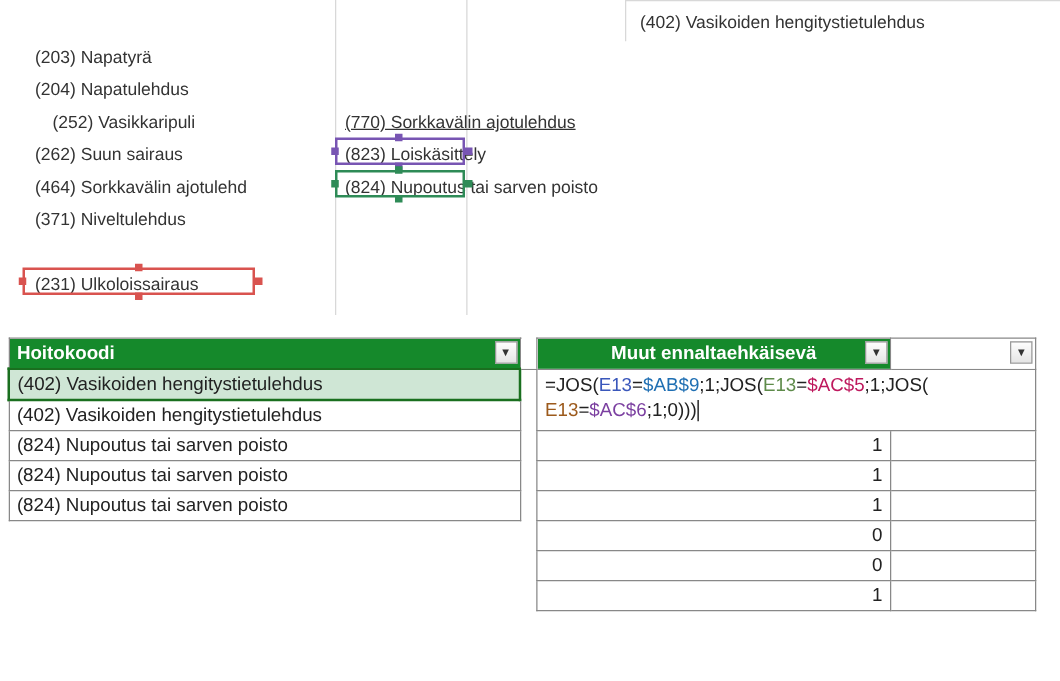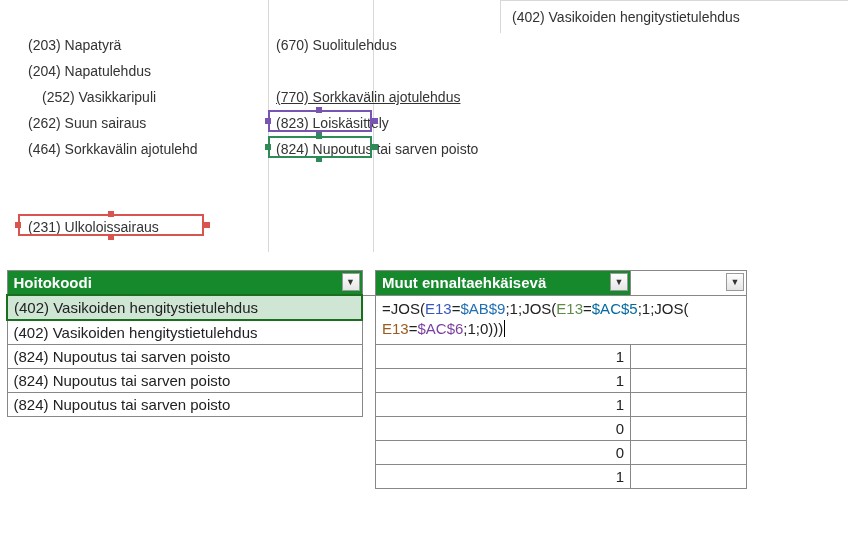--- a/index.html
+++ b/index.html
@@ -58,21 +58,21 @@
     width: 18px; height: 18px;
     background: linear-gradient(#fdfdfd,#e5e5e5);
     border: 1px solid #999;
     display: flex; align-items: center; justify-content: center;
     font-size: 9px; color: #333;
   }
   .right-align { text-align: right; }
   .sel-cell { border: 2px solid #1a6f1f !important; background: #cfe6d5; }
   .formula-span { font-family: Arial; font-size: 15px; color:#222; }
   .ref-ab9 { color: #1f6fb3; }
-  .ref-ac5 { color: #0369a1; }
+  .ref-ac5 { color: #be185d; }
   .ref-ac6 { color: #7b3fa0; }
   .ref-e13a { color: #3a57bb; }
   .ref-e13b { color: #5e8b4a; }
   .ref-e13c { color: #9c5a1c; }
   .th-blank { background:#fff !important; border-top:none !important; }
 </style>
 </head>
 <body>
 
 <div class="grid-top">
@@ -81,23 +81,23 @@
   <div class="gridline-v" style="left:373px"></div>
 
   <div class="gridline-top" style="left:500px; width:348px; top:0;"></div>
   <div class="cell" style="left:508px; top:6px;">(402) Vasikoiden hengitystietulehdus</div>
 
   <div class="cell" style="left:24px; top:34px;">(203) Napatyrä</div>
   <div class="cell" style="left:24px; top:60px;">(204) Napatulehdus</div>
   <div class="cell" style="left:38px; top:86px;">(252) Vasikkaripuli</div>
   <div class="cell" style="left:24px; top:112px;">(262) Suun sairaus</div>
   <div class="cell" style="left:24px; top:138px;">(464) Sorkkavälin ajotulehd</div>
+  <div class="cell" style="left:24px; top:164px;">(371) Niveltulehdus</div>
   <div class="cell" style="left:24px; top:216px;">(231) Ulkoloissairaus</div>
 
-  <div class="cell" style="left:272px; top:34px;">(670) Suolitulehdus</div>
   <div class="cell" style="left:272px; top:86px;text-decoration:underline;">(770) Sorkkavälin ajotulehdus</div>
   <div class="cell" style="left:272px; top:112px;">(823) Loiskäsittely</div>
   <div class="cell" style="left:272px; top:138px;">(824) Nupoutus tai sarven poisto</div>
 
   <div class="sel-box sel-red" style="left:18px; top:214px; width:186px; height:22px;"></div>
   <div class="handle handle-red" style="left:15px; top:222px;"></div>
   <div class="handle handle-red" style="left:204px; top:222px;"></div>
   <div class="handle handle-red" style="left:108px; top:211px;"></div>
   <div class="handle handle-red" style="left:108px; top:234px;"></div>
 
@@ -111,26 +111,26 @@
   <div class="handle handle-green" style="left:265px; top:144px;"></div>
   <div class="handle handle-green" style="left:372px; top:144px;"></div>
   <div class="handle handle-green" style="left:316px; top:133px;"></div>
   <div class="handle handle-green" style="left:316px; top:156px;"></div>
 </div>
 
 <div class="bottom-area">
 <table class="bottom-table">
   <tbody>
         <tr>
-    <th style="width:355px;">
+    <th style="width:409px;">
       <span>Hoitokoodi</span>
       <span class="filter-btn">▼</span>
     </th>
     <th class="th-blank" style="width:6px; border-left:none; border-right:none;"></th>
-    <th style="width:255px;">
+    <th style="width:283px;text-align:center;">
       <span>Muut ennaltaehkäisevä</span>
       <span class="filter-btn">▼</span>
     </th>
     <th style="width:116px; background:#fff;">
       <span class="filter-btn">▼</span>
     </th>
   </tr>
   <tr>
     <td class="sel-cell">(402) Vasikoiden hengitystietulehdus</td>
     <td style="border:none"></td>

